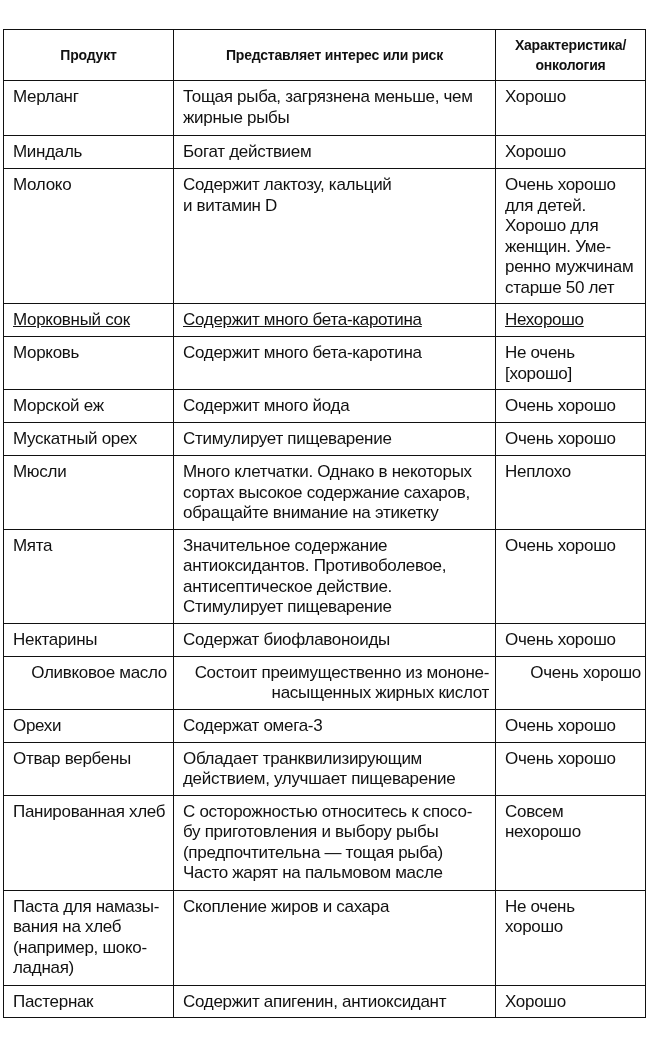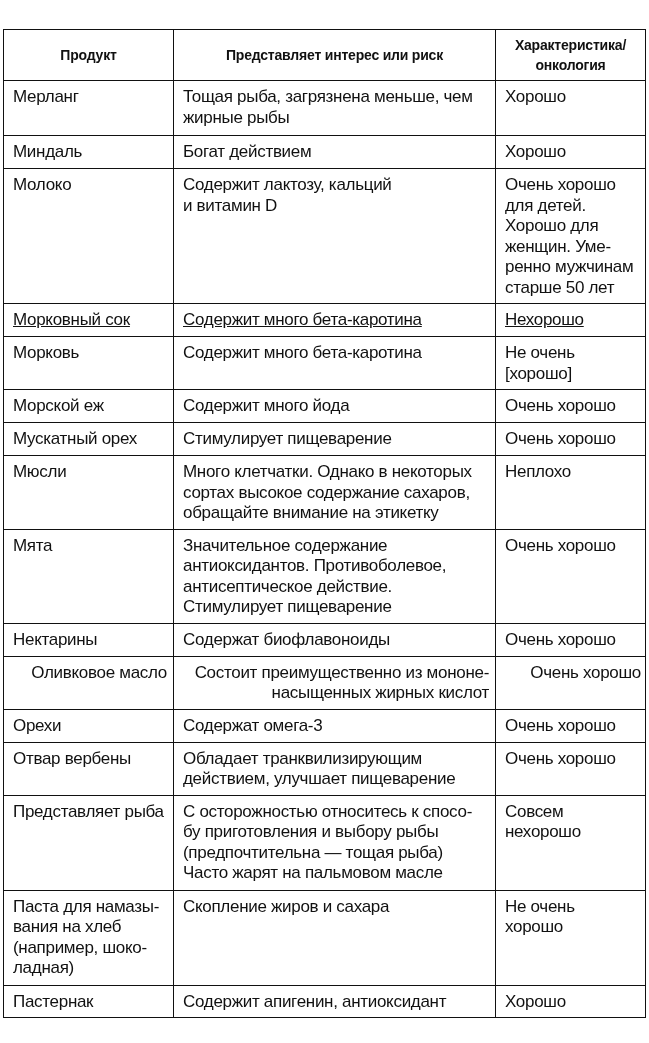--- a/index.html
+++ b/index.html
@@ -229,21 +229,21 @@
         <td>
           <div class="cell">Обладает транквилизирующим
 действием, улучшает пищеварение</div>
         </td>
         <td>
           <div class="cell3">Очень хорошо</div>
         </td>
       </tr>
       <tr style="height: 95px;">
         <td>
-          <div class="cell">Представляет рыба</div>
+          <div class="cell">Панированная хлеб</div>
         </td>
         <td>
           <div class="cell">С осторожностью относитесь к спосо-
 бу приготовления и выбору рыбы
 (предпочтительна — тощая рыба)
 Часто жарят на пальмовом масле</div>
         </td>
         <td>
           <div class="cell3">Совсем
 нехорошо</div>

